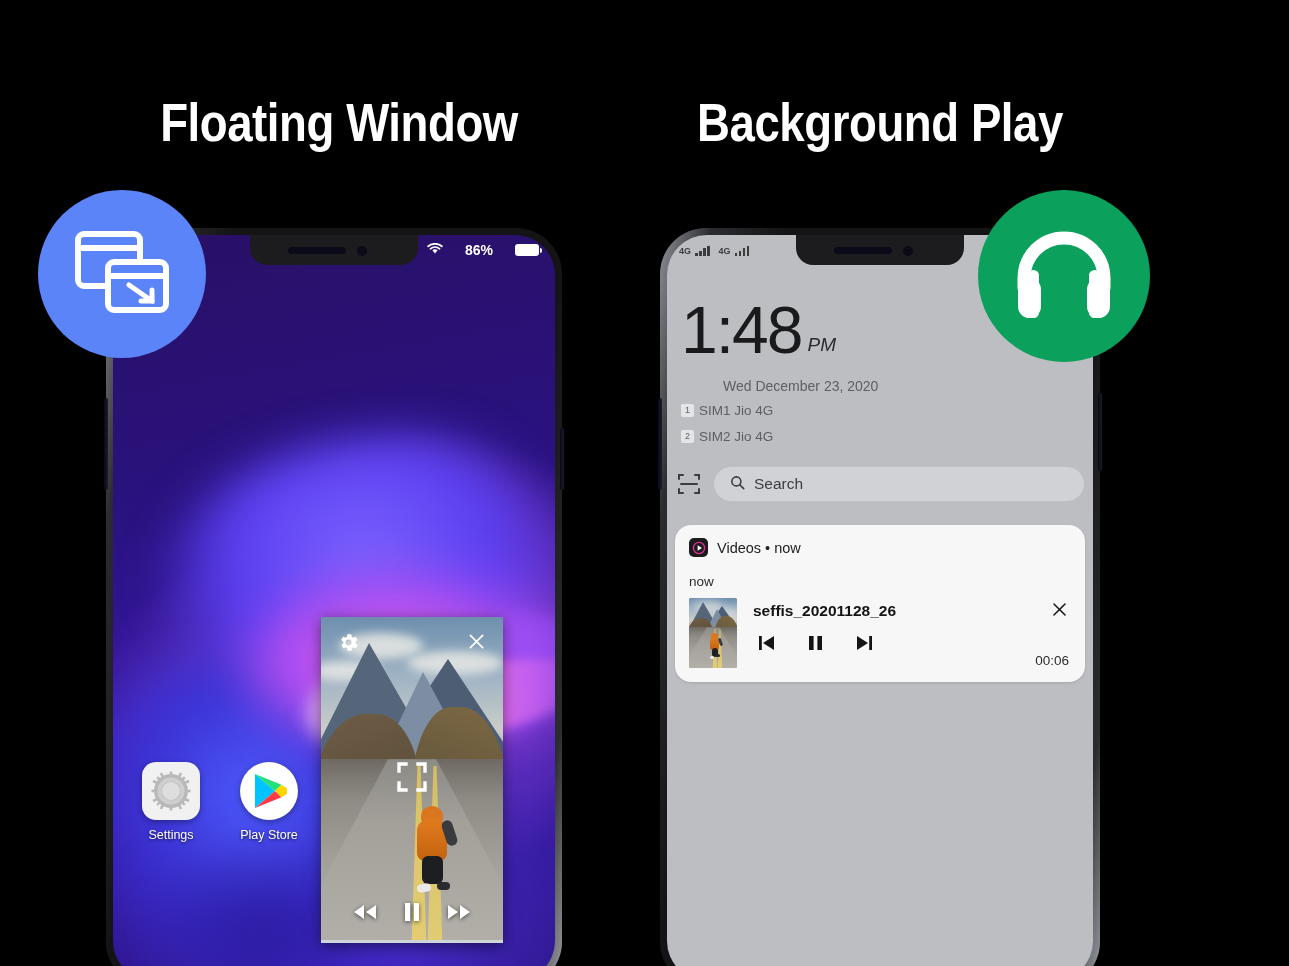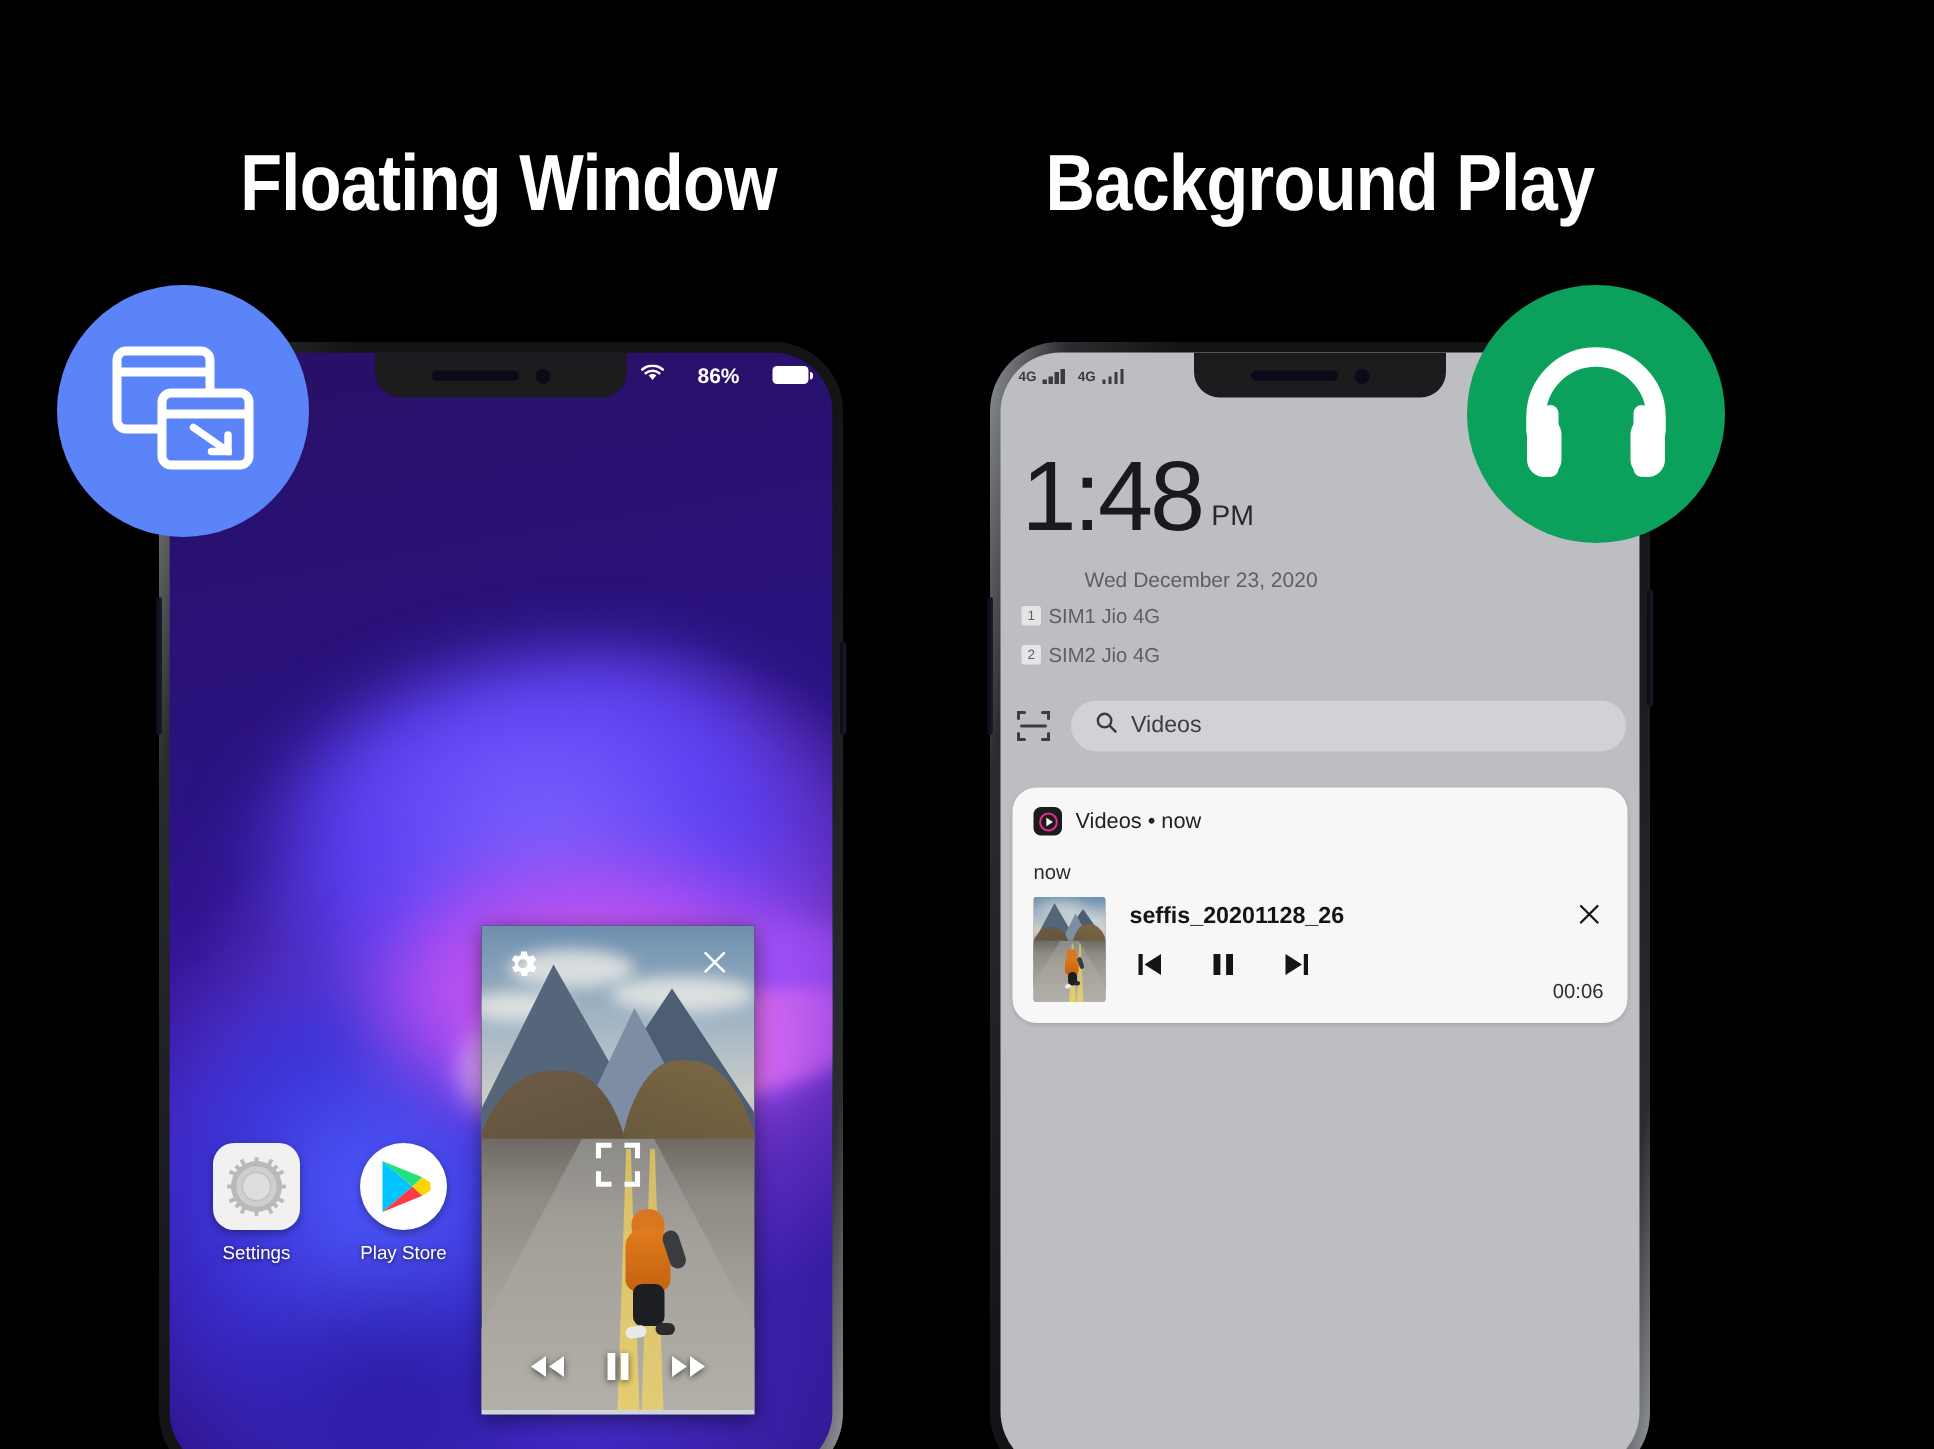--- a/index.html
+++ b/index.html
@@ -259,21 +259,21 @@
   .bars i:nth-child(1){height:3px} .bars i:nth-child(2){height:5px}
   .bars i:nth-child(3){height:7.5px} .bars i:nth-child(4){height:10px}
 
   .lock-clock {
     position: absolute; left: 14px; top: 62px;
     color: #1a1a1c; font-size: 66px; font-weight: 300;
     letter-spacing: -2px; line-height: 1; display: flex; align-items: flex-end;
   }
   .lock-clock .ampm {
     font-size: 19px; font-weight: 400; letter-spacing: 0;
-    margin-left: 6px; margin-bottom: 9px; color: #2a2a2c;
+    margin-left: 6px; margin-bottom: 9px; color: #2a2a2c; font-style: italic;
   }
   .lock-date {
     position: absolute; left: 16px; top: 143px;
     color: #5d5f63; font-size: 14px; margin-left: 40px;
   }
   .sim-row {
     position: absolute; left: 14px;
     display: flex; align-items: center; gap: 5px;
     color: #5d5f63; font-size: 13.5px;
   }
@@ -541,21 +541,21 @@
             </g>
           </svg>
         </span>
         <div class="search-pill">
           <span>
             <svg width="15" height="15" viewBox="0 0 16 16">
               <circle cx="6.8" cy="6.8" r="4.8" fill="none" stroke="#3c3d40" stroke-width="1.7"></circle>
               <path d="M10.4 10.4 L14.6 14.6" stroke="#3c3d40" stroke-width="1.8" stroke-linecap="round"></path>
             </svg>
           </span>
-          <span>Videos</span>
+          <span>Search</span>
         </div>
       </div>
 
       <div class="notif">
         <div class="notif-head">
           <span class="notif-app-icon">
             <svg width="14" height="14" viewBox="0 0 16 16">
               <circle cx="8" cy="8" r="6.4" fill="none" stroke="#e0308f" stroke-width="1.5"></circle>
               <path d="M6.4 4.8 L11.4 8 L6.4 11.2 Z" fill="#fff"></path>
             </svg>

